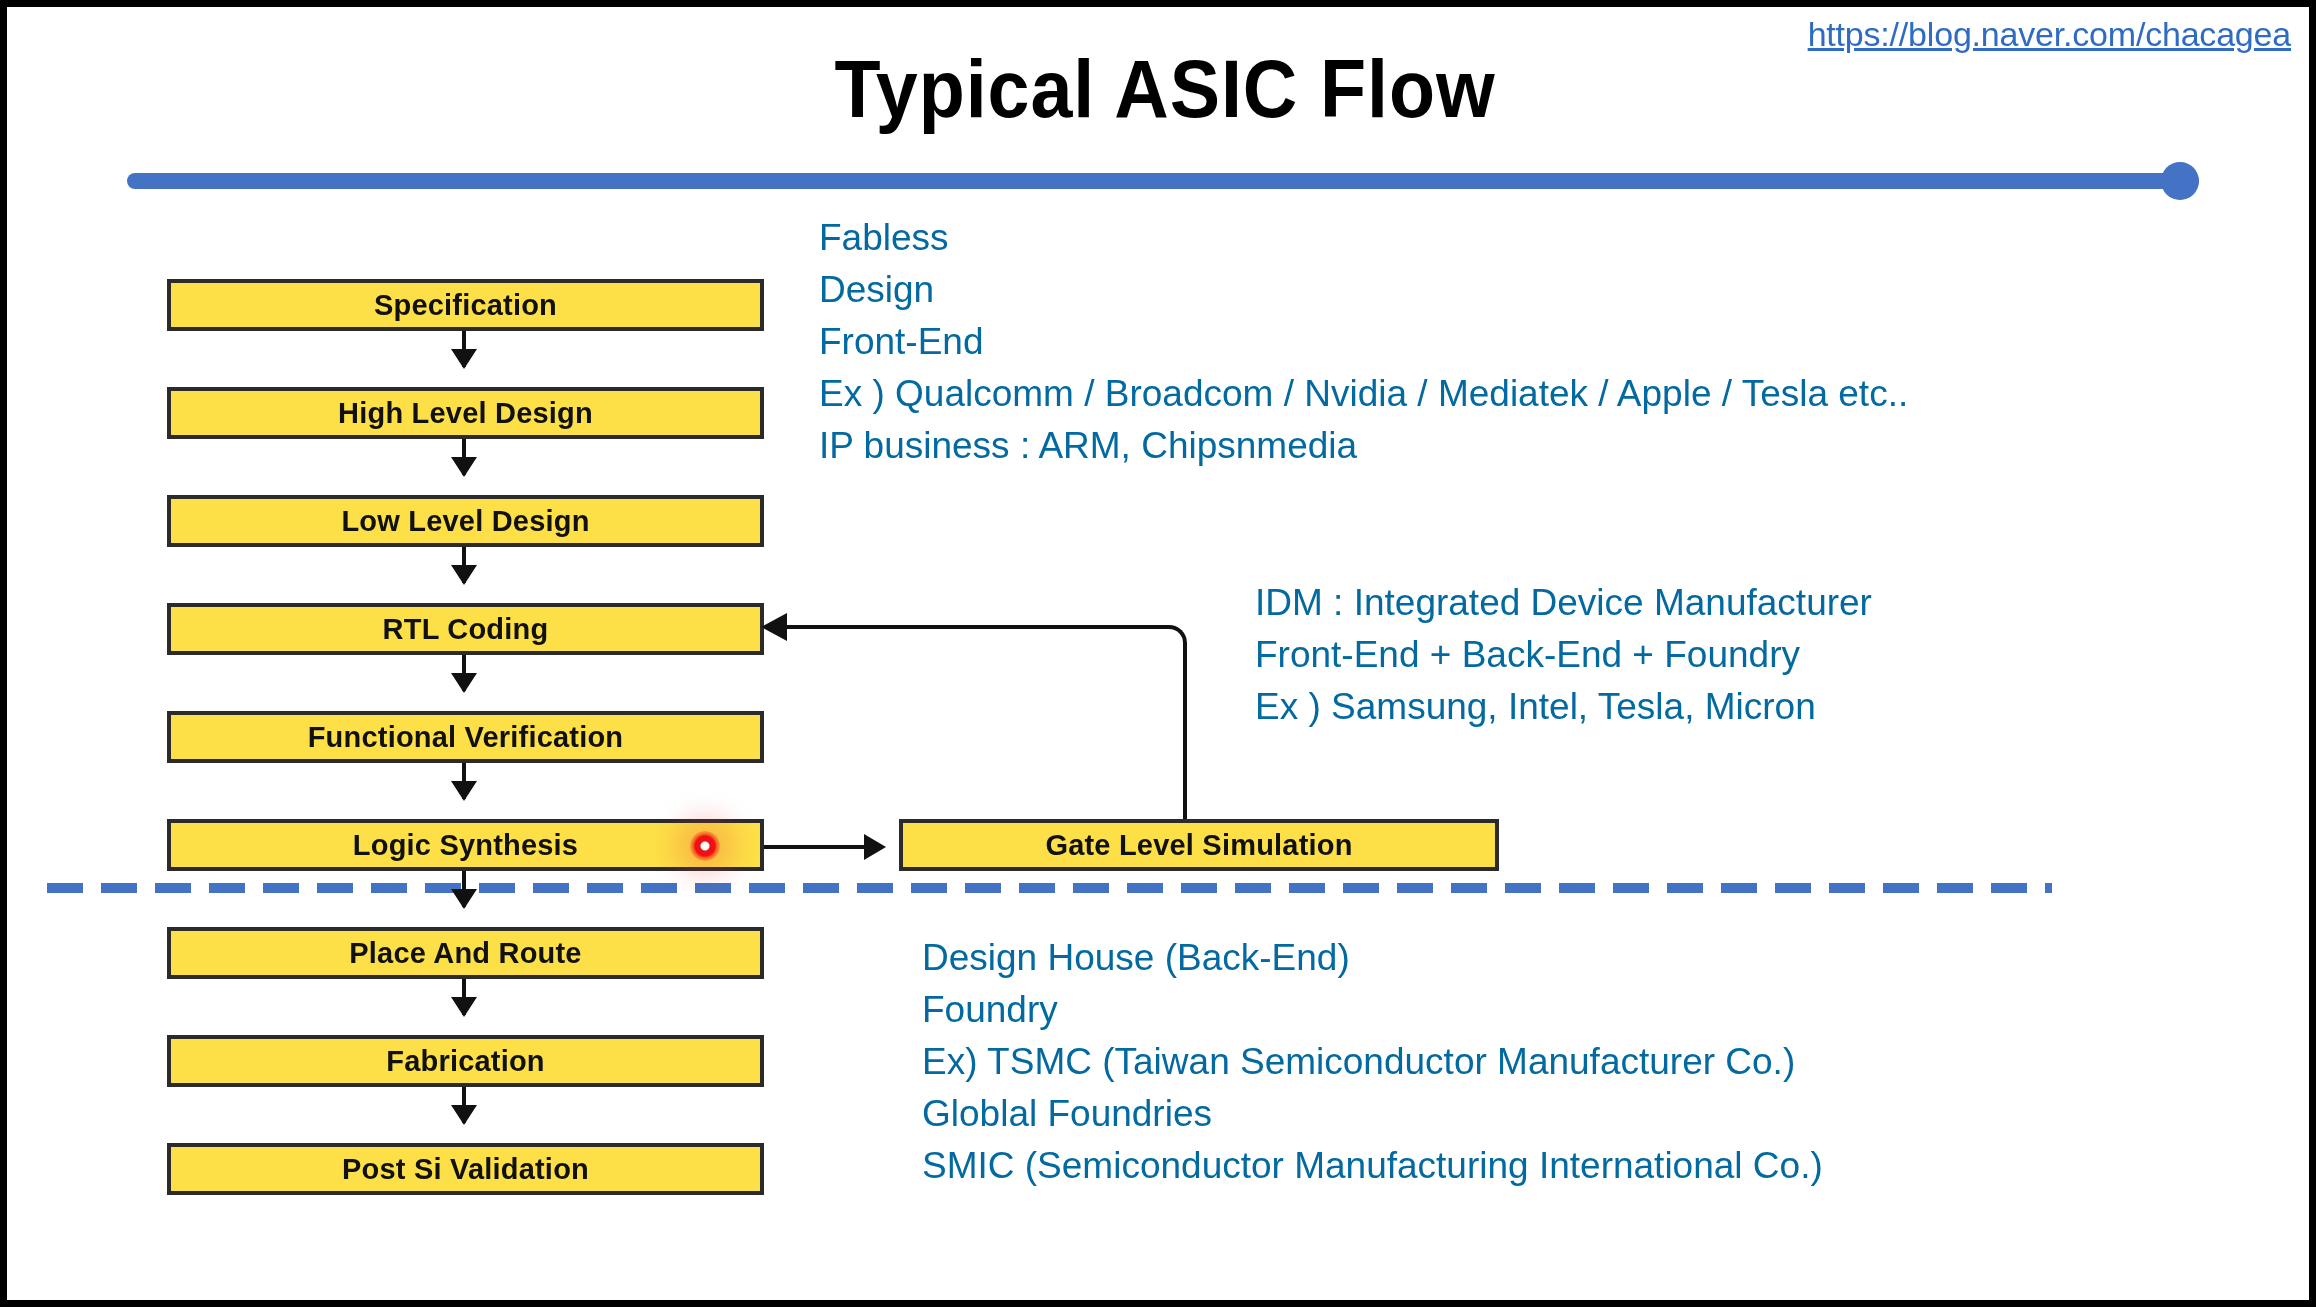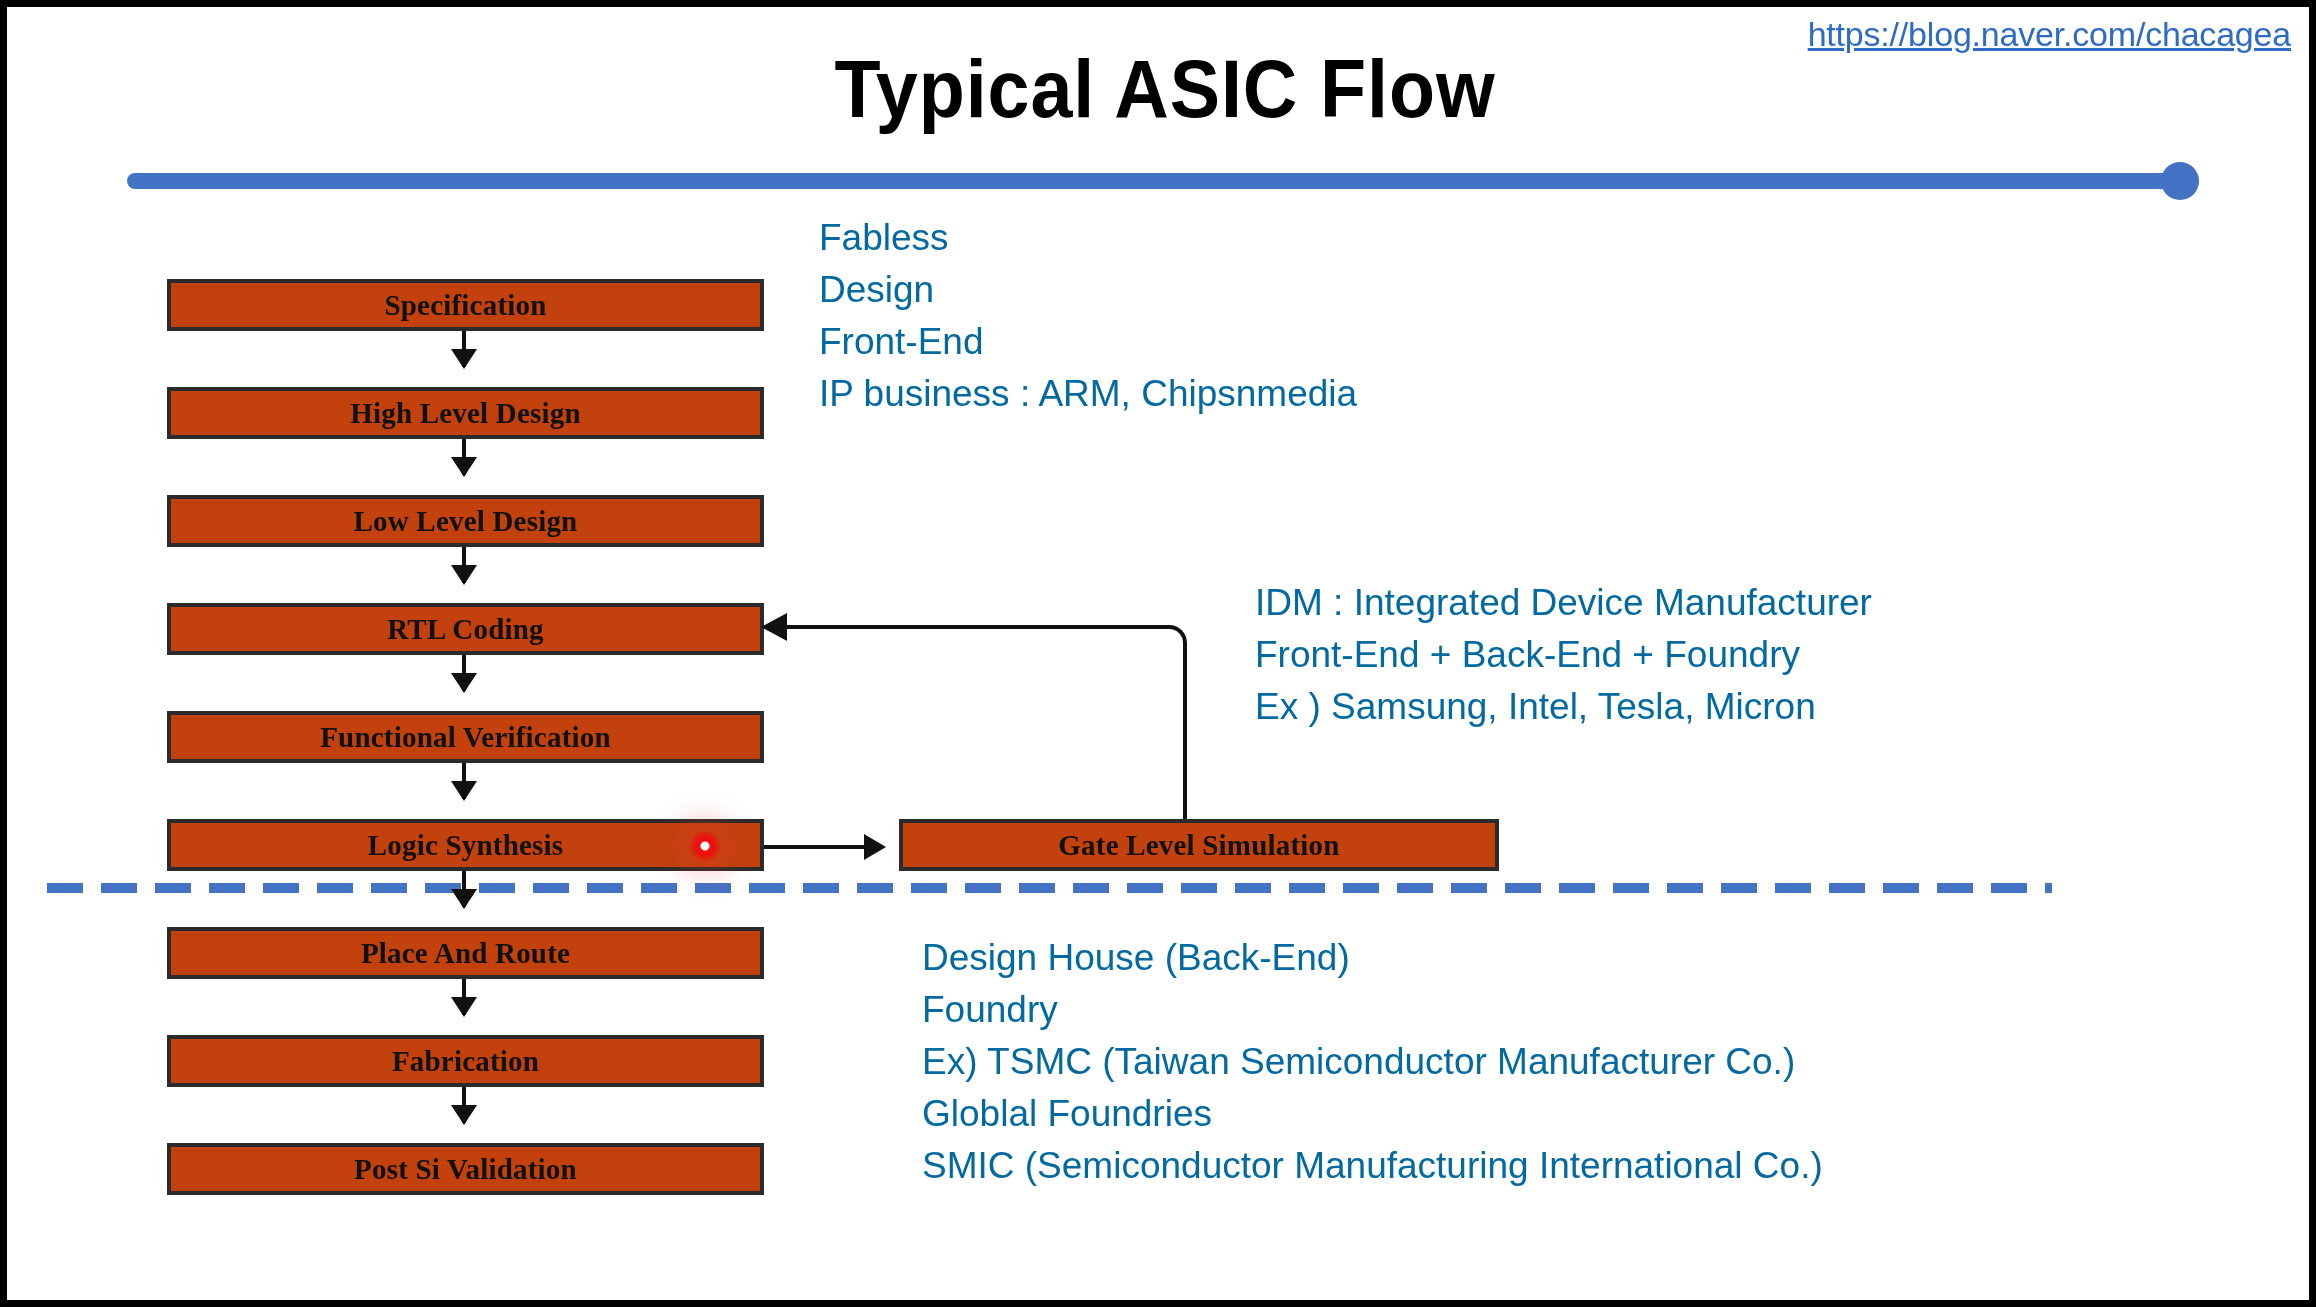--- a/index.html
+++ b/index.html
@@ -49,25 +49,25 @@
     background:repeating-linear-gradient(to right,
         #4472C4 0px, #4472C4 36px,
         rgba(0,0,0,0) 36px, rgba(0,0,0,0) 54px);
   }
 
   
   .flow-box{
     position:absolute;
     left:160px; width:597px; height:52px;
     border:4px solid #2b2b2b;
-    background:#c2410c;
+    background:#fde047;
     box-sizing:border-box;
     display:flex; align-items:center; justify-content:center;
     font-size:29px; font-weight:bold; color:#111;
-    font-family:Liberation Serif, serif;
+    font-family:Liberation Sans, sans-serif;
     letter-spacing:0.2px;
   }
   #box-gls{
     left:880px; width:600px;margin-left:12px;
   }
 
   
   .v-arrow{
     position:absolute; left:455px; width:4px; background:#111;
   }
@@ -173,20 +173,21 @@
   <div id="fb-riser"></div>
   <div id="fb-corner"></div>
   <div id="fb-horiz"></div>
 
   <div id="click-marker"></div>
 
   <div class="note" id="note-fabless">
     <div>Fabless</div>
     <div>Design</div>
     <div>Front-End</div>
+    <div>Ex ) Qualcomm / Broadcom / Nvidia / Mediatek / Apple / Tesla etc..</div>
     <div>IP business : ARM, Chipsnmedia</div>
   </div>
 
   <div class="note" id="note-idm">
     <div>IDM : Integrated Device Manufacturer</div>
     <div>Front-End + Back-End + Foundry</div>
     <div>Ex ) Samsung, Intel, Tesla, Micron</div>
   </div>
 
   <div class="note" id="note-foundry">

